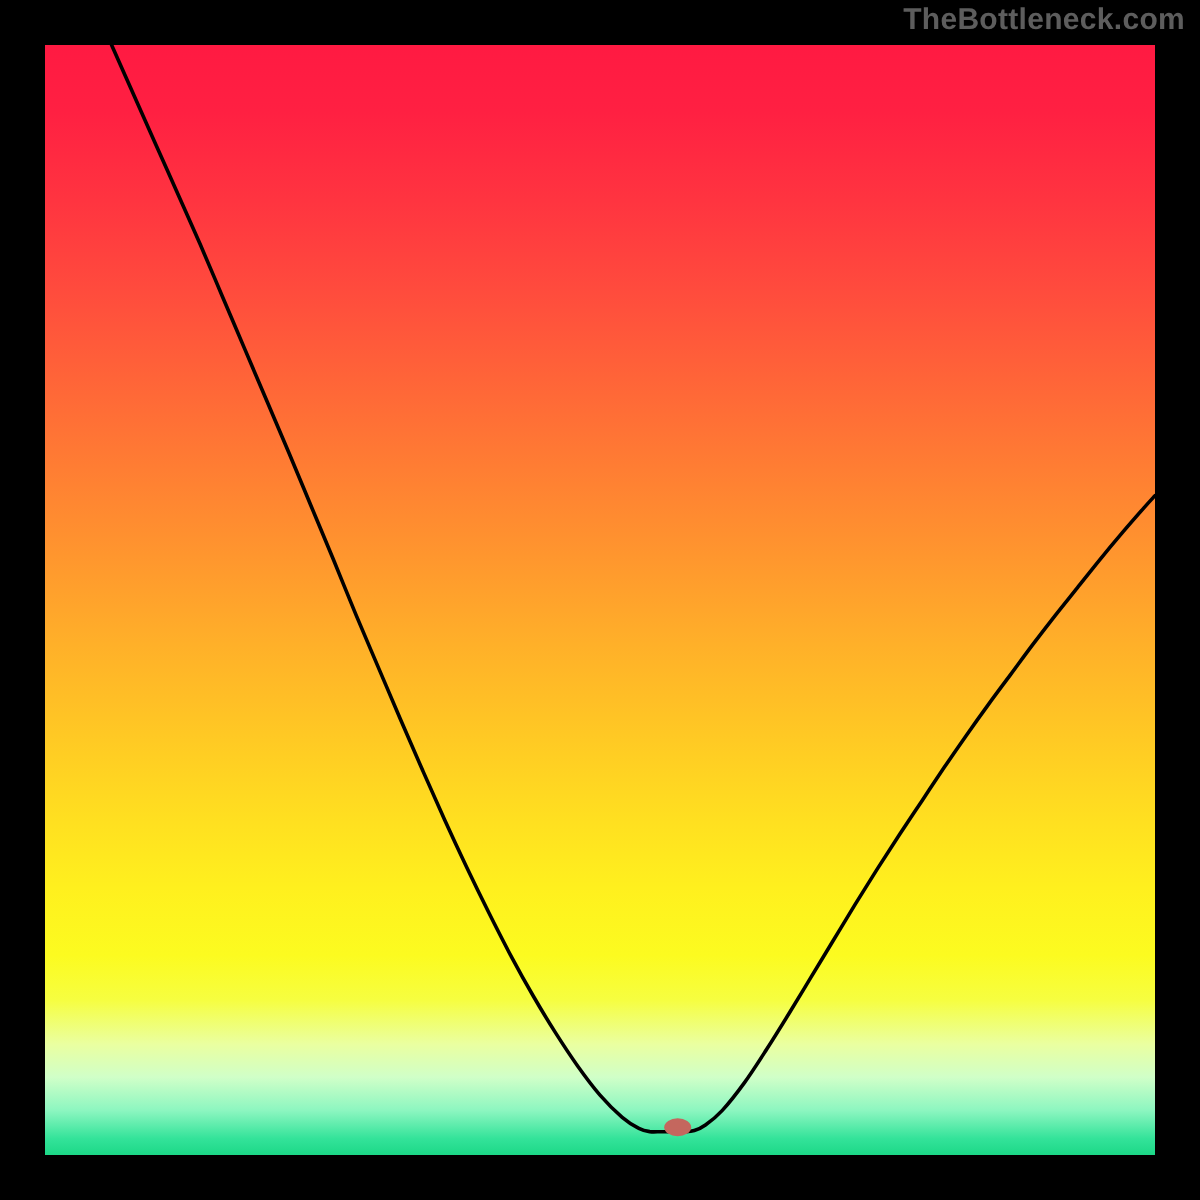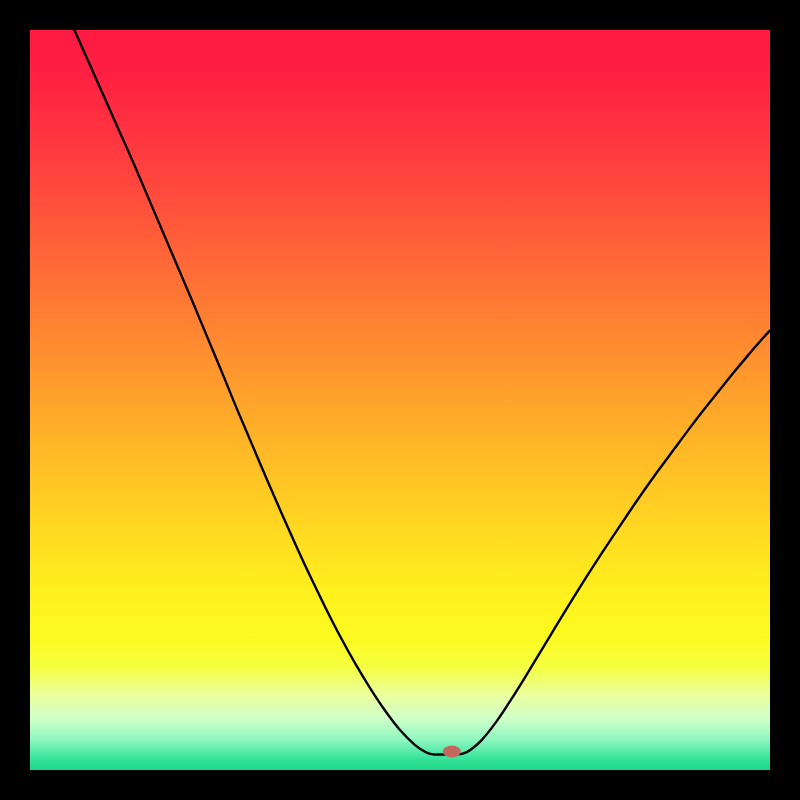--- a/index.html
+++ b/index.html
@@ -28,20 +28,21 @@
     z-index: 10;
   }
   svg {
     display: block;
   }
 </style>
 </head>
 <body>
 
 <div class="frame">
+  <div class="watermark">TheBottleneck.com</div>
   <svg id="chart-svg" width="800" height="800" viewBox="0 0 800 800">
     <defs>
       <linearGradient id="bg-grad" x1="0" y1="0" x2="0" y2="1">
           <stop offset="0.00%" stop-color="#ff1a42"></stop>
           <stop offset="6.00%" stop-color="#ff2042"></stop>
           <stop offset="14.00%" stop-color="#ff3440"></stop>
           <stop offset="22.00%" stop-color="#ff4b3d"></stop>
           <stop offset="30.00%" stop-color="#ff6438"></stop>
           <stop offset="38.00%" stop-color="#ff7d33"></stop>
           <stop offset="46.00%" stop-color="#ff962e"></stop>

